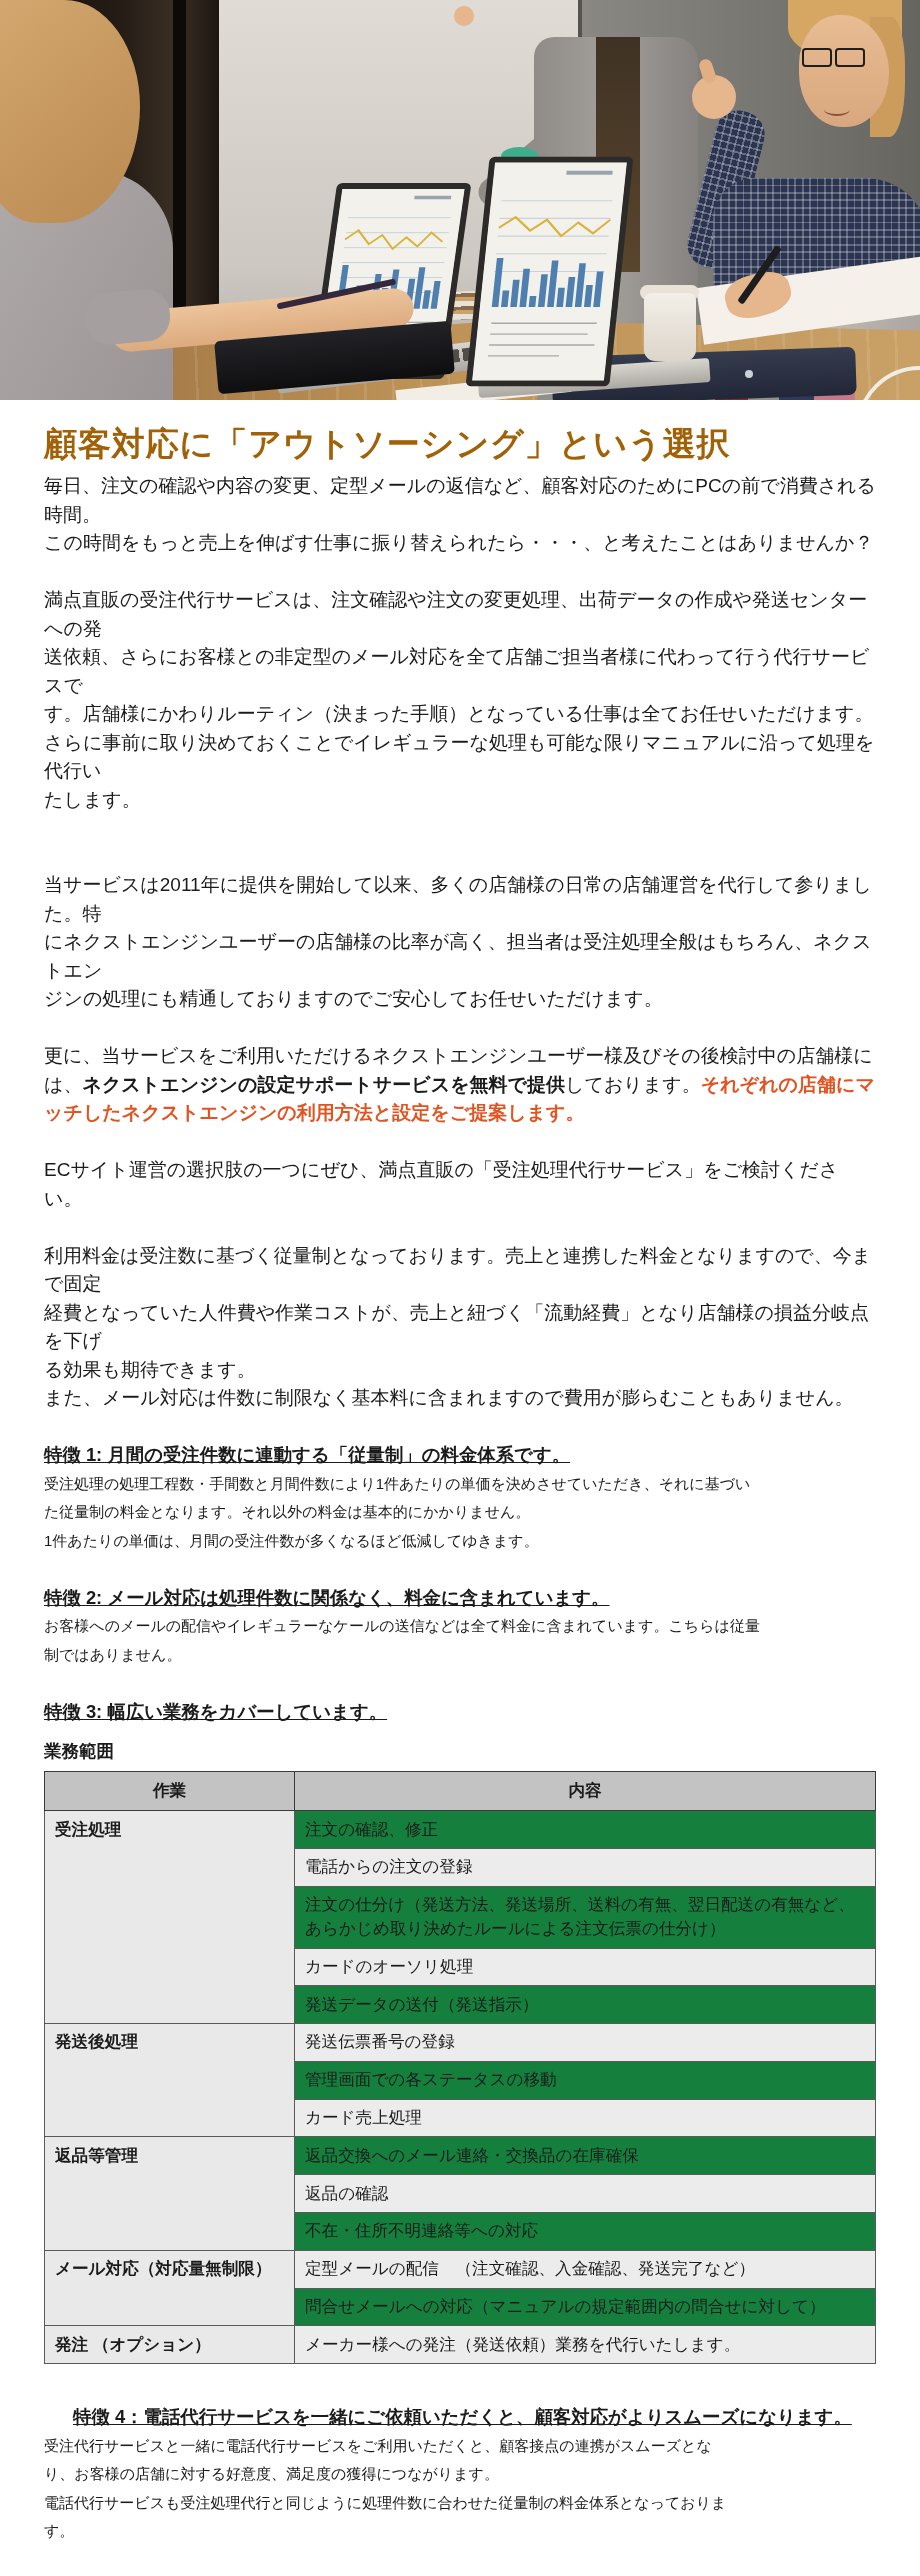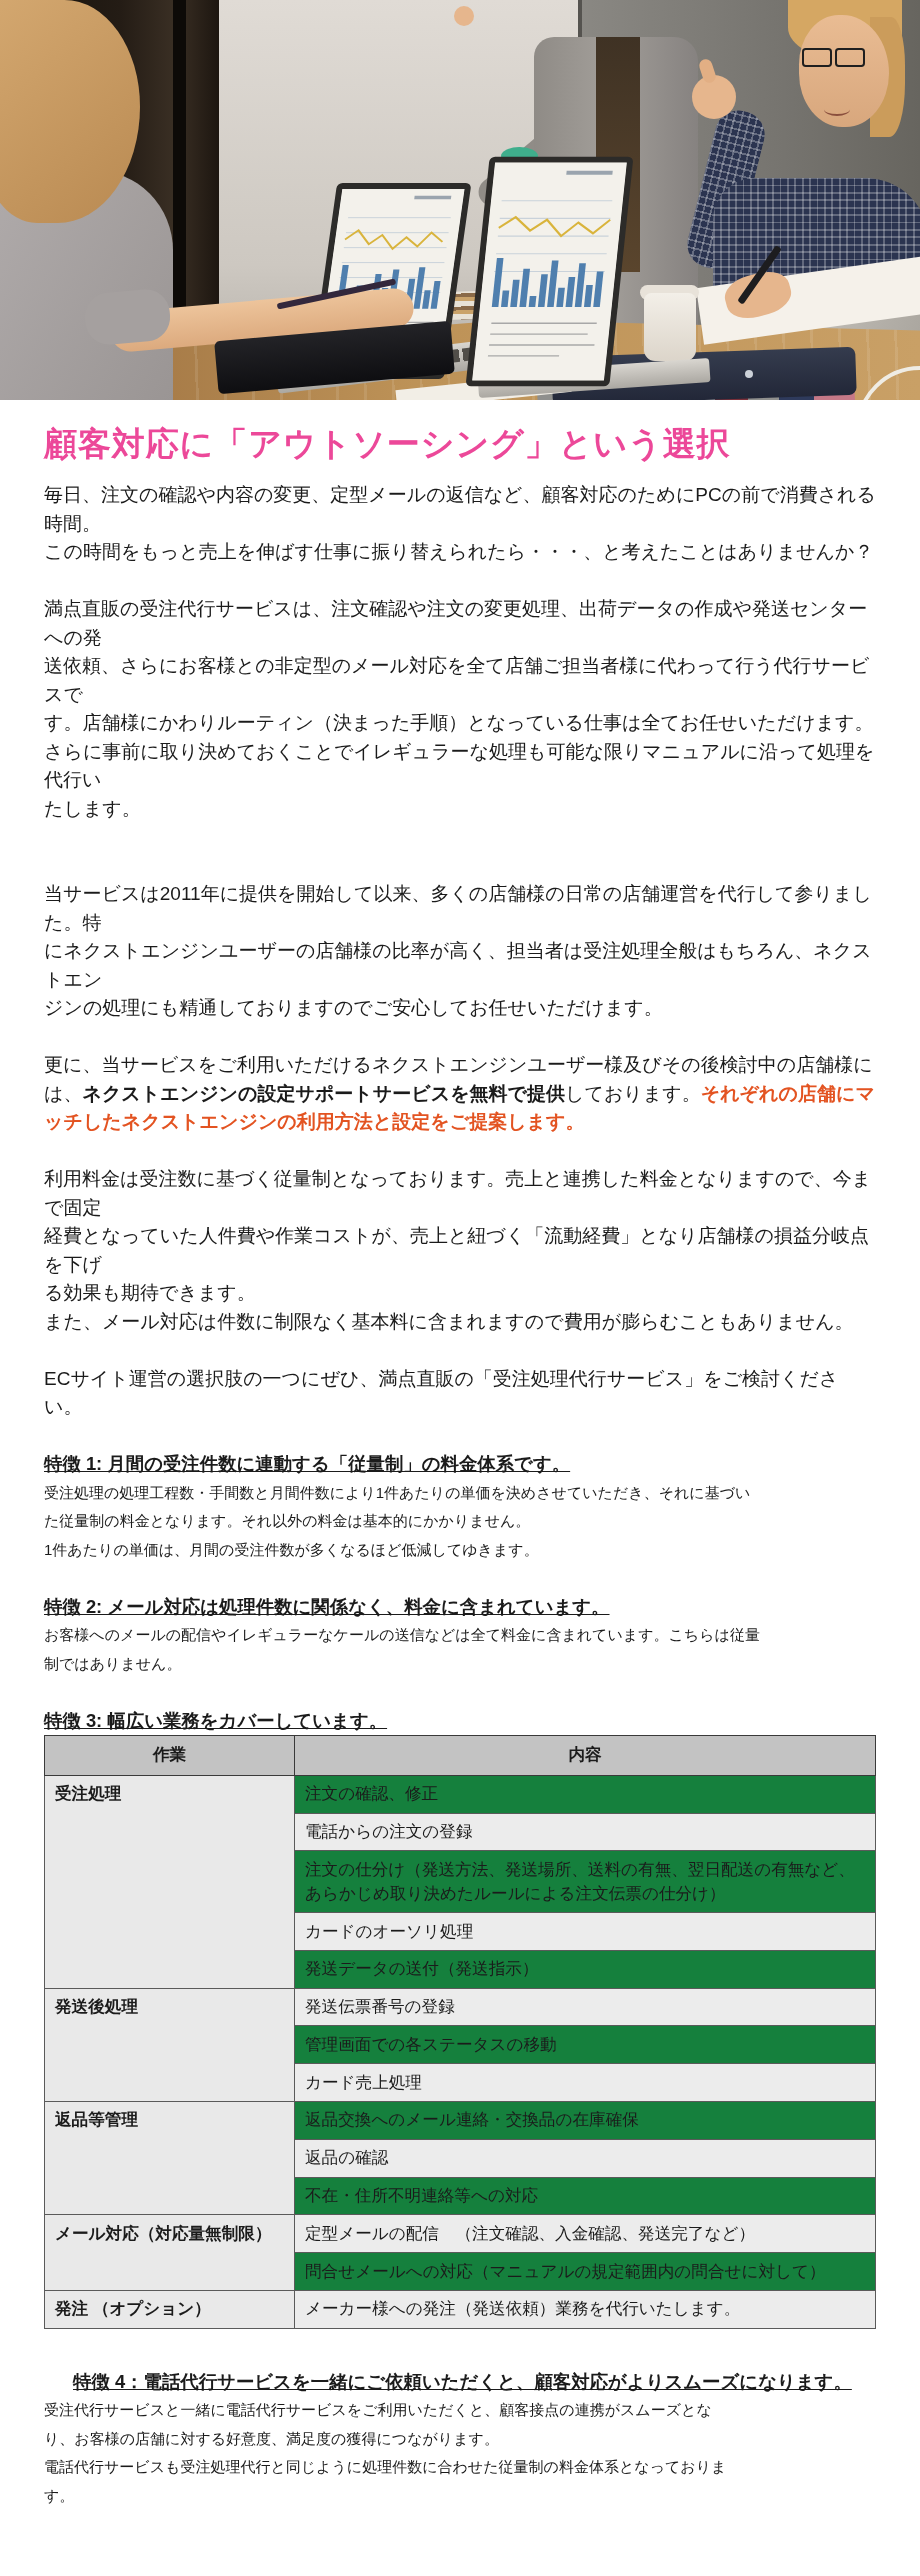--- a/index.html
+++ b/index.html
@@ -68,21 +68,21 @@
   .h-cable{left:856px;top:366px;width:120px;height:120px;border:4.6px solid #efece4;border-radius:50%;background:transparent;}
   .h-lw-hair{left:-18.4px;top:0;width:158px;height:223px;background:linear-gradient(140deg,#d4a870,#b98a52);border-radius:0 55% 60% 40%;}
   .h-lw-body{left:-55px;top:170px;width:228px;height:230px;background:linear-gradient(120deg,#b3aeae,#9a9594);border-radius:45% 35% 0 0;}
   .h-lw-cuff{left:85px;top:291px;width:85px;height:52px;background:#a5a09f;border-radius:24px;transform:rotate(-5deg);}
   .h-lw-arm{left:110px;top:300px;width:304px;height:40px;background:linear-gradient(#edc49b,#dcaa7e);border-radius:20px;transform:rotate(-5deg);}
   .h-lw-pen{left:276px;top:291px;width:121px;height:6.4px;background:#33283c;border-radius:2.8px;transform:rotate(-12deg);}
   .h-lw-tablet{left:216px;top:331px;width:237px;height:53px;background:linear-gradient(#232327,#0e0e11);border-radius:5.5px;transform:rotate(-5deg);}
 
   
   .content{padding:9.2px 44px 0 44px;}
-  .title{font-size:33px;font-weight:bold;letter-spacing:0.9px;margin:13px 0 14px 0;color:#ec4899;}
+  .title{font-size:33px;font-weight:bold;letter-spacing:0.9px;margin:13px 0 5px 0;color:#a16207;}
   .para{font-size:19px;line-height:28.5px;margin:0 0 28.5px 0;white-space:pre-line;}
   .p3-part1{display:block;}
   .bold-seg{font-weight:bold;}
   .red-seg{font-weight:bold;color:var(--accent-red,#e35321);}
   .feat-h{font-size:18.4px;font-weight:bold;line-height:28.5px;margin:28.5px 0 0 0;white-space:pre-line;text-decoration:underline;}
   .feat-b{font-size:15px;line-height:28.5px;margin:0 0 0 0;white-space:pre-line;}
   .table-caption{font-size:17.5px;font-weight:bold;margin:13px 0 7.4px 0;}
   table.scope{border-collapse:collapse;width:100%;border:1.8px solid #3a3a3a;font-size:16.6px;table-layout:fixed;}
   table.scope th{background:var(--header-gray,#c3c3c3);border:0.9px solid #3a3a3a;font-weight:bold;text-align:center;padding:8.3px 5.5px;margin-top:25px;}
   table.scope td{border:0.9px solid #5a5a5a;padding:6.4px 10px;line-height:24px;vertical-align:top;background:#15803d;}
@@ -235,38 +235,39 @@
 さらに事前に取り決めておくことでイレギュラーな処理も可能な限りマニュアルに沿って処理を代行い
 たします。</p>
 
     <p class="para">
       <span class="p3-part1">当サービスは2011年に提供を開始して以来、多くの店舗様の日常の店舗運営を代行して参りました。特
 にネクストエンジンユーザーの店舗様の比率が高く、担当者は受注処理全般はもちろん、ネクストエン
 ジンの処理にも精通しておりますのでご安心してお任せいただけます。</span>
       <span>更に、当サービスをご利用いただけるネクストエンジンユーザー様及びその後検討中の店舗様には、</span><span class="bold-seg">ネクストエンジンの設定サポートサービスを無料で提供</span><span>しております。</span><span class="red-seg">それぞれの店舗にマッチしたネクストエンジンの利用方法と設定をご提案します。</span>
     </p>
 
+    <p class="para">ECサイト運営の選択肢の一つにぜひ、満点直販の「受注処理代行サービス」をご検討ください。</p>
+
     <p class="para">利用料金は受注数に基づく従量制となっております。売上と連携した料金となりますので、今まで固定
 経費となっていた人件費や作業コストが、売上と紐づく「流動経費」となり店舗様の損益分岐点を下げ
 る効果も期待できます。
 また、メール対応は件数に制限なく基本料に含まれますので費用が膨らむこともありません。</p>
 
-    <p class="para">ECサイト運営の選択肢の一つにぜひ、満点直販の「受注処理代行サービス」をご検討ください。</p>
-
     <div class="feat-h">特徴 1: 月間の受注件数に連動する「従量制」の料金体系です。</div>
     <div class="feat-b">受注処理の処理工程数・手間数と月間件数により1件あたりの単価を決めさせていただき、それに基づい
 た従量制の料金となります。それ以外の料金は基本的にかかりません。
 1件あたりの単価は、月間の受注件数が多くなるほど低減してゆきます。</div>
 
     <div class="feat-h">特徴 2: メール対応は処理件数に関係なく、料金に含まれています。</div>
     <div class="feat-b">お客様へのメールの配信やイレギュラーなケールの送信などは全て料金に含まれています。こちらは従量
 制ではありません。</div>
 
     <div class="feat-h">特徴 3: 幅広い業務をカバーしています。</div>
 
+    <div class="table-caption">業務範囲</div>
 
     <table class="scope">
       <colgroup>
           <col class="c1">
           <col>
         </colgroup>
       <thead>
         <tr>
           <th>作業</th>
           <th>内容</th>

